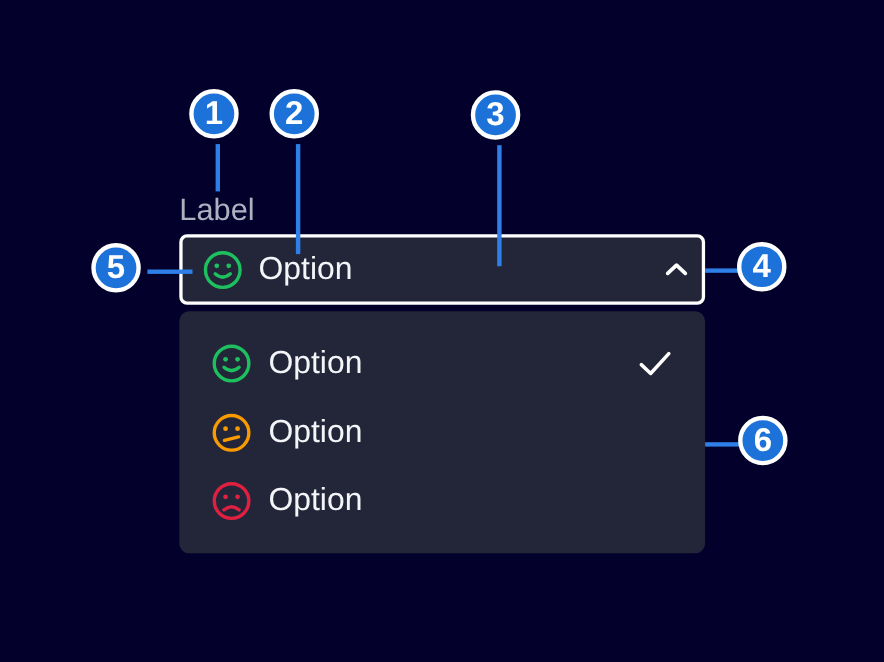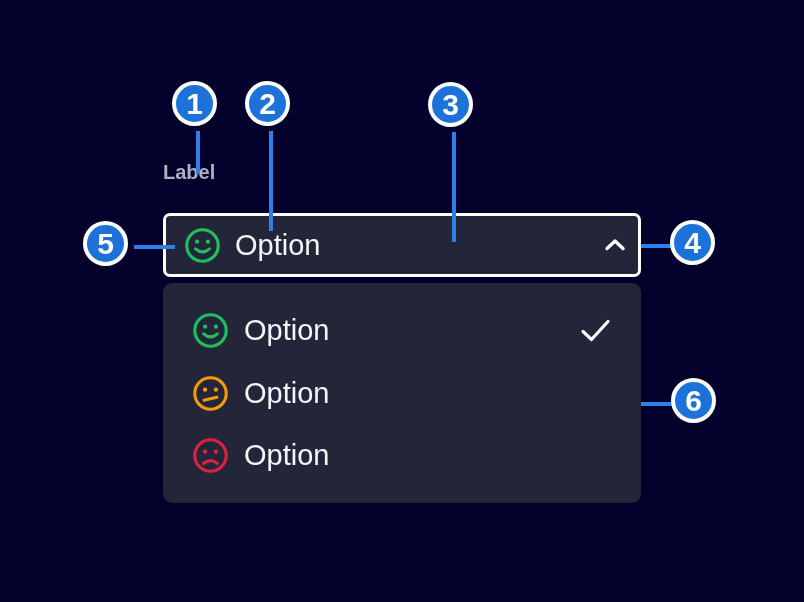--- a/index.html
+++ b/index.html
@@ -11,25 +11,24 @@
     height: 602px;
     background: var(--bg, #03012b);
     font-family: "Liberation Sans", "DejaVu Sans", sans-serif;
     overflow: hidden;
   }
 
   
   .field-label {
     position: absolute;
     left: 163px;
-    top: 160px;
-    font-size: 20px;
+    top: 174px;
+    font-size: 28px;
     line-height: 1.2;
     color: var(--label, #adb1bf);
-    font-weight: bold;
   }
 
   
   .select-field {
     position: absolute;
     left: 163px;
     top: 213px;
     width: 478px;
     height: 64px;
     background: var(--panel, #232639);

